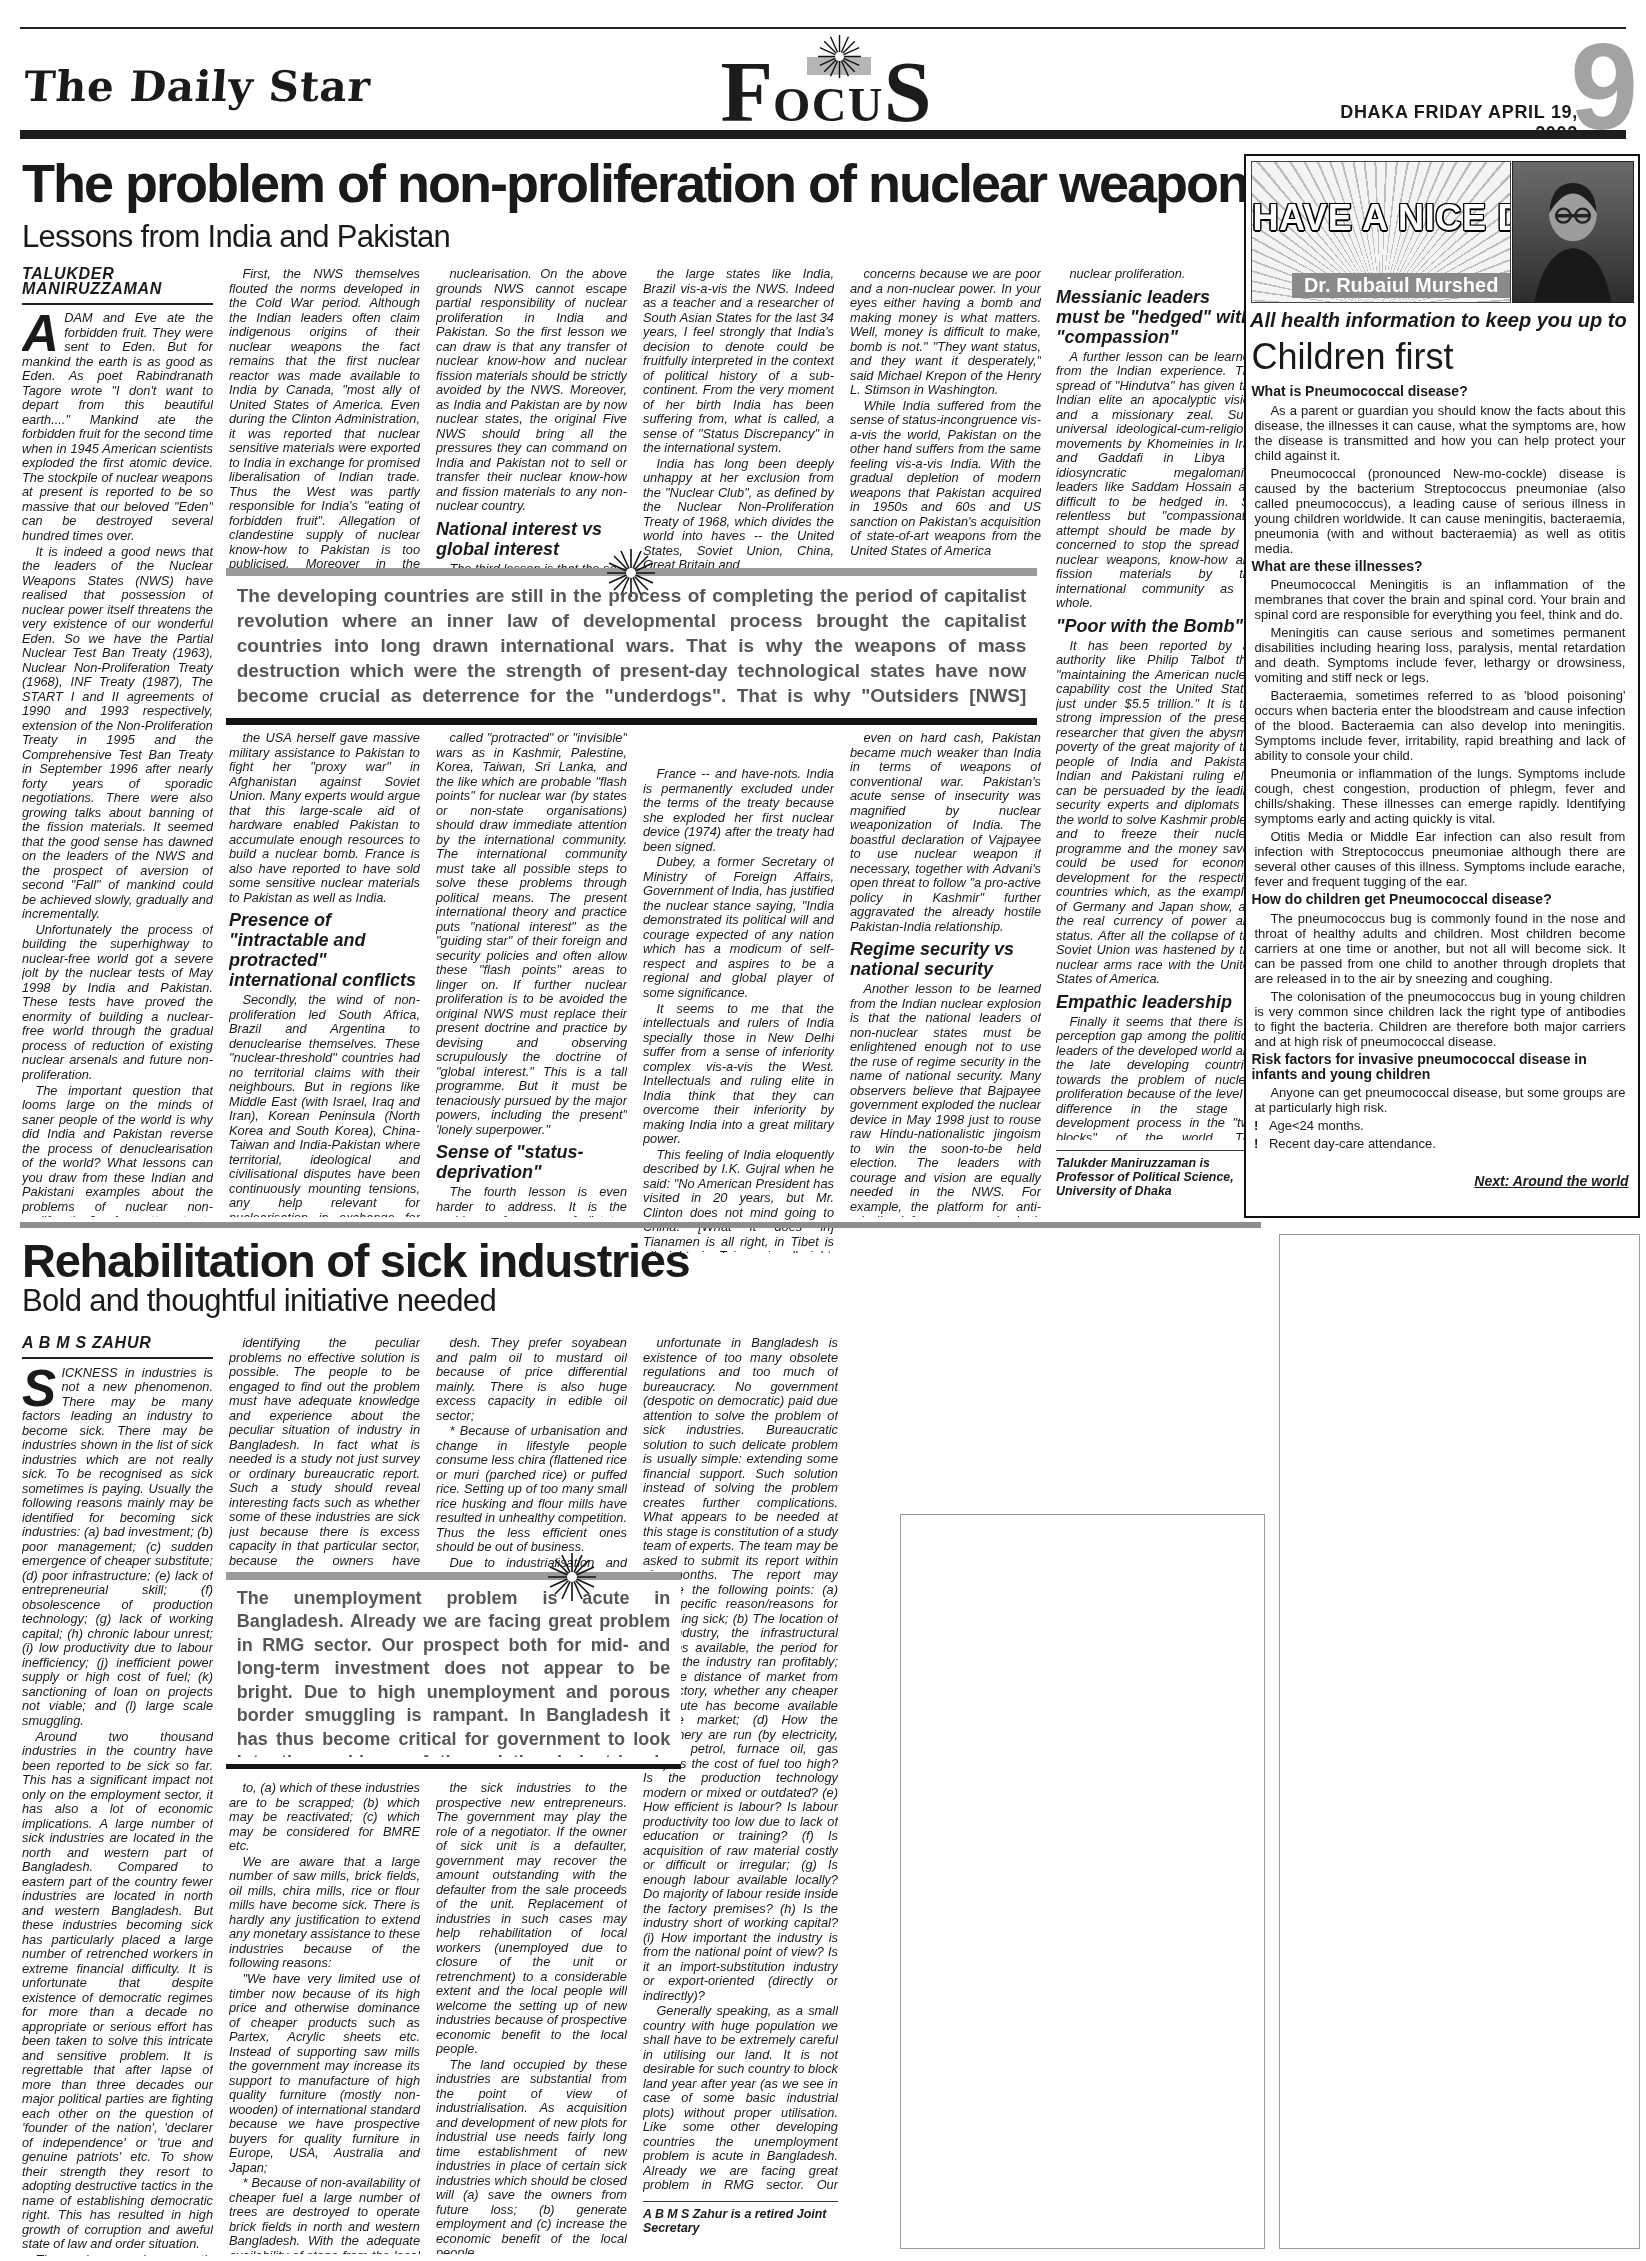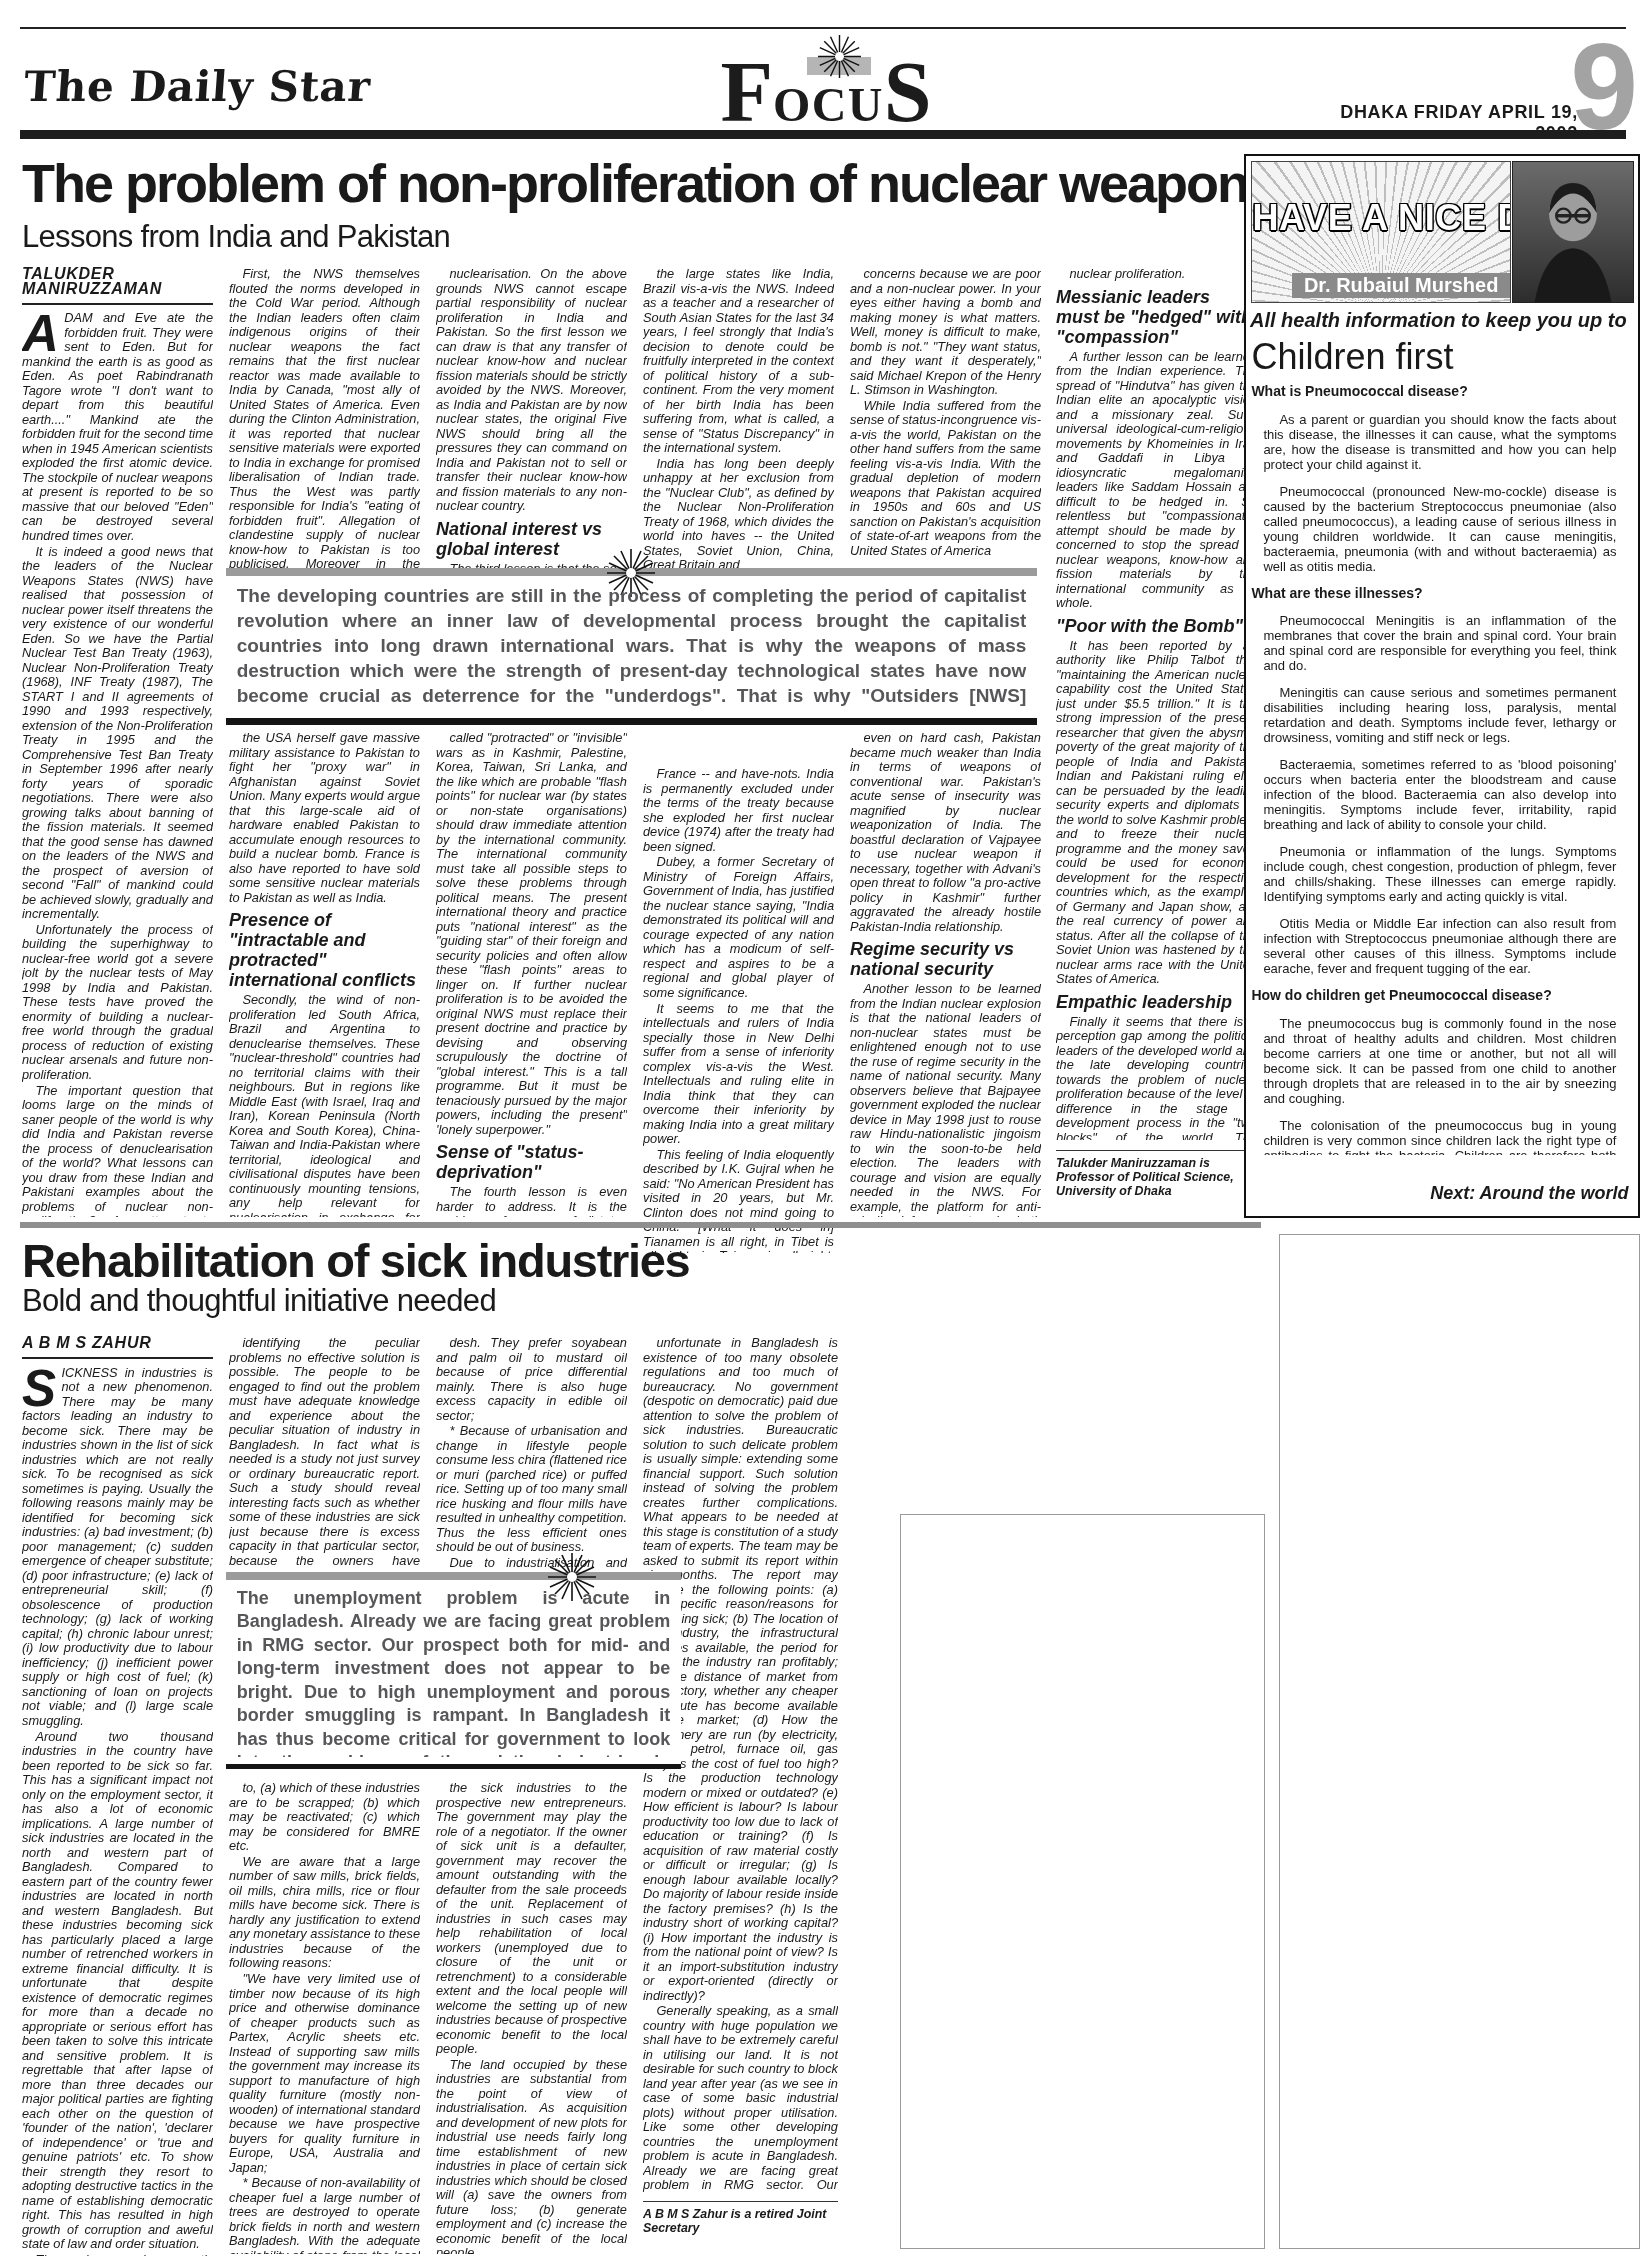--- a/index.html
+++ b/index.html
@@ -69,24 +69,24 @@
         text-shadow:-1.3px -1.3px 0 #000,1.3px -1.3px 0 #000,-1.3px 1.3px 0 #000,1.3px 1.3px 0 #000,0 2px 0 #000;}
   .name-bar{position:absolute;left:0;bottom:4px;width:100%;text-align:right;}
   .name-bar span{display:inline-block;background:#8a8a8a;color:#fff;font-size:20px;
         font-weight:bold;padding:1.3px 12px;}
   .photo{position:absolute;left:266px;top:5.4px;width:120px;height:140px;border:0.7px solid #222;}
   .tagline{position:absolute;left:4px;top:153px;width:380px;font-size:20px;font-weight:bold;
         font-style:italic;white-space:nowrap;overflow:hidden;}
   .children-heading{position:absolute;left:5.4px;top:180px;font-size:36px;letter-spacing:0;}
   .sb-body{position:absolute;left:5.4px;top:227px;width:377px;height:772px;overflow:hidden;
         font-size:13px;line-height:15px;text-align:justify;}
-  .sb-body .para{text-indent:16px;margin:12px;}
+  .sb-body .para{text-indent:16px;margin:3px;}
   .sb-body .col-subhead{font-size:14px;line-height:15.4px;margin:1.3px 0 0.7px 0;}
-  .sb-next{position:absolute;right:9.4px;bottom:12px;font-weight:bold;font-style:italic;
-        font-size:18px;}
+  .sb-next{position:absolute;right:9.4px;bottom:27px;font-weight:bold;font-style:italic;
+        font-size:14px;text-decoration:underline;}
 
   .empty-box{border:1.3px solid #9a9a9a;background:#fff;}
   svg{display:block;}
 </style>
 </head>
 <body>
 
 <div class="page">
 
   <div class="abs rule-top"></div>

